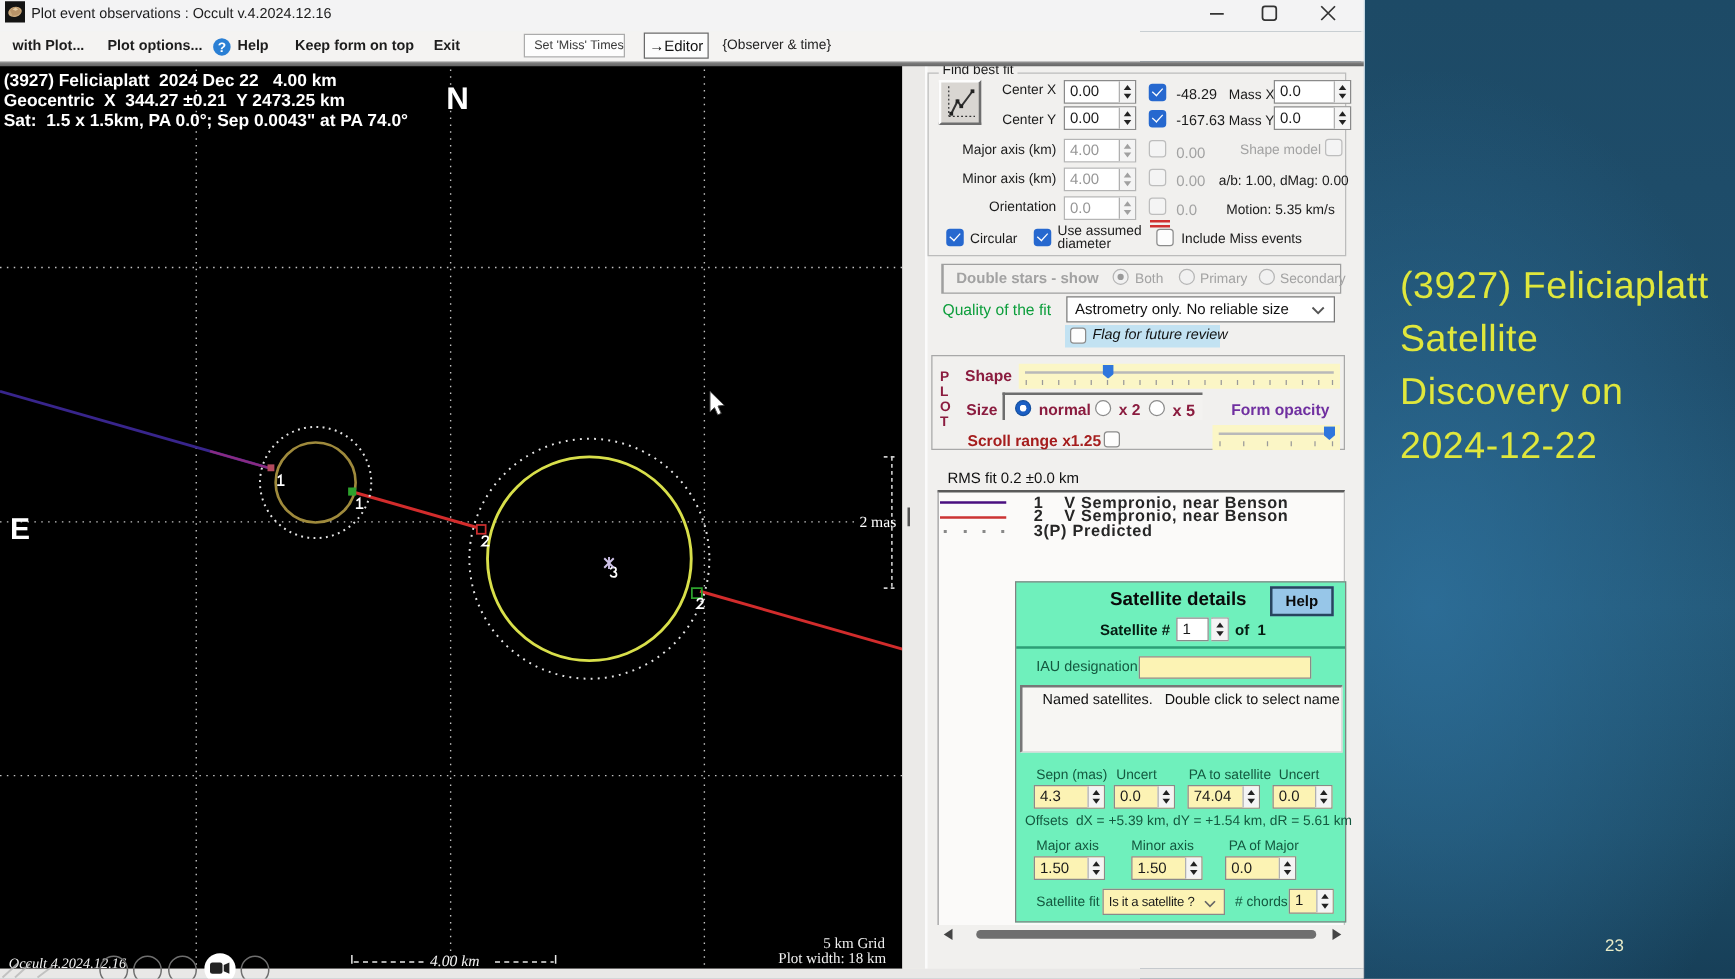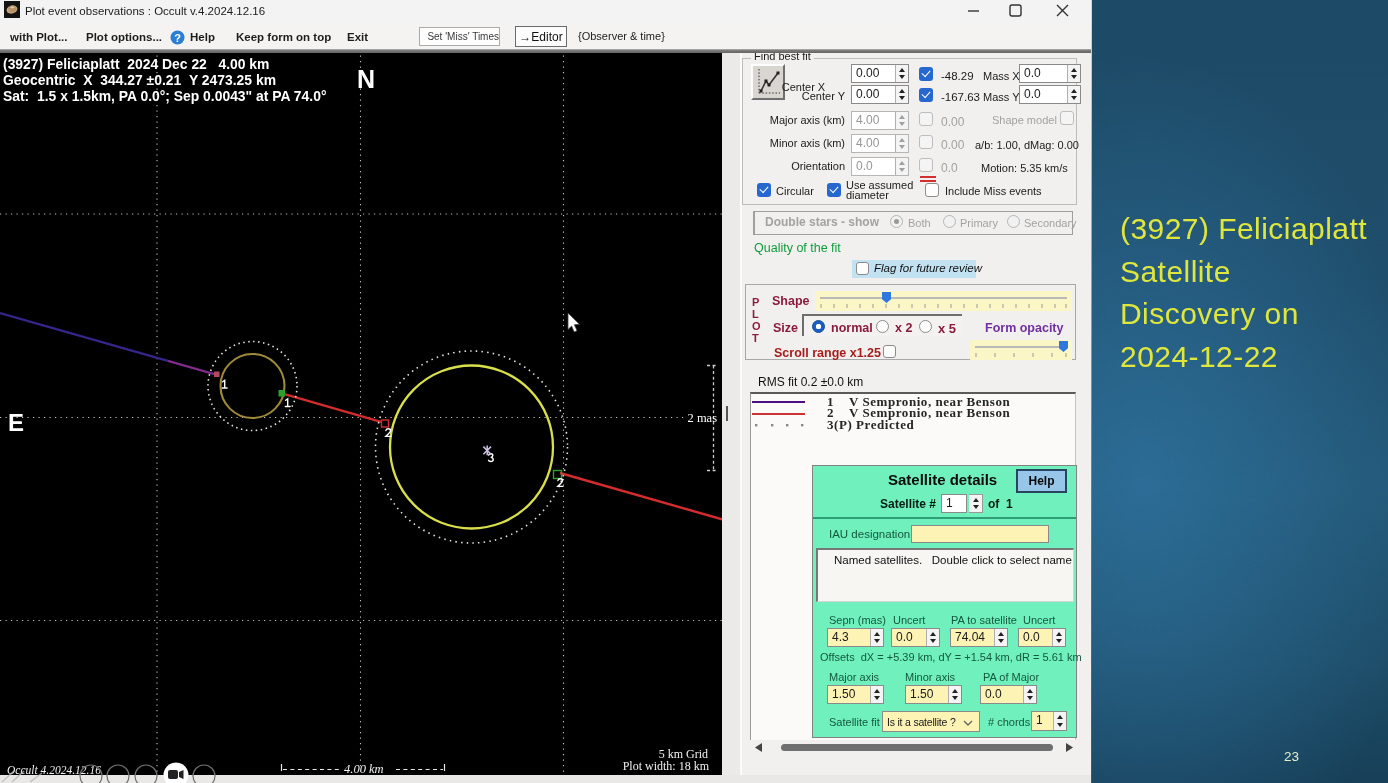--- a/index.html
+++ b/index.html
@@ -196,21 +196,21 @@
               <path d="M8 25 L13 15 L16 19 L25 7" stroke-width="1.6"></path>
             </g>
             <g fill="#222">
               <rect x="11.5" y="13.5" width="3" height="3"></rect>
               <rect x="14.5" y="17.5" width="3" height="3"></rect>
               <rect x="23.5" y="5.5" width="3" height="3"></rect>
               <rect x="6.5" y="23.5" width="3" height="3"></rect>
             </g>
           </svg>
       </div>
-      <div class="lbl" style="left:40px;top:31px;width:83px;text-align:center">Center X</div>
+      <div class="lbl" style="left:40px;top:16px;width:83px;text-align:right">Center X</div>
       <div class="lbl" style="left:40px;top:40px;width:83px;text-align:right">Center Y</div>
       <div class="fld" style="left:129px;top:14px;width:58px;height:19px">0.00<span class="spin">
             <span class="u"></span>
             <span class="d"></span>
           </span></div>
       <div class="fld" style="left:129px;top:35px;width:58px;height:19px">0.00<span class="spin">
             <span class="u"></span>
             <span class="d"></span>
           </span></div>
       <div class="cb on" style="left:197px;top:17px"></div>
@@ -264,20 +264,25 @@
       <div class="grp" style="left:31px;top:161px;width:320px;height:24px;border-color:#9f9f9f;border-left-width:2px;border-top-width:1.5px"></div>
       <div class="lblg" style="left:41px;top:165px;font-size:12px;font-weight:bold;background:#f1f0ee;padding:0 2px">Double stars - show</div>
       <div class="radio g gon" style="left:168px;top:165px"></div>
       <div class="lblg" style="left:186px;top:167px">Both</div>
       <div class="radio g" style="left:221px;top:165px"></div>
       <div class="lblg" style="left:238px;top:167px">Primary</div>
       <div class="radio g" style="left:285px;top:165px"></div>
       <div class="lblg" style="left:302px;top:167px">Secondary</div>
 
       <div class="abs" style="left:32px;top:191px;font-size:12.5px;font-weight:normal;color:#0d9e3c">Quality of the fit</div>
+      <div class="abs" style="left:131px;top:187px;width:215px;height:21px;background:#fff;border:1px solid #7a7a7a;font-size:12px;color:#111;padding:2px 0 0 6px">Astrometry only. No reliable size
+        <svg style="position:absolute;right:7px;top:7px" width="11" height="7">
+            <path d="M1 1 L5.5 5.5 L10 1" fill="none" stroke="#555" stroke-width="1.5"></path>
+          </svg>
+      </div>
       <div class="abs" style="left:130px;top:210px;width:124px;height:18px;background:#c2e2f2"></div>
       <div class="cb off" style="left:134px;top:212px;width:13px;height:13px"></div>
       <div class="abs" style="left:152px;top:212px;font-size:11.5px;font-style:italic;color:#111">Flag for future review</div>
 
       <div class="grp" style="left:23px;top:234px;width:331px;height:76px;border-color:#a8a8a8"></div>
       <div class="abs darkred" style="left:30px;top:246px;font-size:11px;line-height:12px">P<br>L<br>O<br>T</div>
       <div class="abs darkred" style="left:50px;top:244px;font-size:12.5px">Shape</div>
       <div class="slider" style="left:93px;top:241px;width:257px;height:20px">
         <div class="groove"></div>
           <div class="thumb" style="left:67px"></div>
@@ -337,21 +342,21 @@
       <div class="abs" style="left:30px;top:351px;width:53px;height:2.4px;background:#4a1080"></div>
       <div class="abs" style="left:30px;top:362.6px;width:53px;height:2.2px;background:#cc3333"></div>
       <svg class="abs" style="left:30px;top:374px" width="56" height="4">
           <g fill="#888">
             <rect x="3" y="0" width="2.4" height="2.4"></rect>
             <rect x="19" y="0" width="2.4" height="2.4"></rect>
             <rect x="34" y="0" width="2.4" height="2.4"></rect>
             <rect x="49" y="0" width="2.4" height="2.4"></rect>
           </g>
         </svg>
-      <div class="abs" style="left:105px;top:346px;font-family:Liberation Serif, serif;font-size:13px;font-weight:bold;letter-spacing:0.55px;line-height:11.3px;color:#262626;white-space:pre">1    V Sempronio, near Benson
+      <div class="abs" style="left:105px;top:346px;font-family:Liberation Sans, sans-serif;font-size:13px;font-weight:bold;letter-spacing:0.55px;line-height:11.3px;color:#262626;white-space:pre">1    V Sempronio, near Benson
 2    V Sempronio, near Benson
 3(P) Predicted</div>
 
       <div class="abs mint" style="left:90px;top:415px;width:265px;height:273px;border:1.5px solid #828282"></div>
       <div class="abs" style="left:166px;top:421px;font-size:15px;font-weight:bold;color:#0a0a0a">Satellite details</div>
       <div class="abs" style="left:294px;top:419px;width:51px;height:24px;background:#97c6e8;border:2px solid #27455f;font-size:12px;font-weight:bold;color:#0a0a0a;text-align:center;padding-top:3px">Help</div>
       <div class="abs" style="left:158px;top:447px;font-size:12px;font-weight:bold;color:#061c12">Satellite #</div>
       <div class="fld" style="left:219px;top:444px;width:26px;height:19px;background:#fff">1</div>
       <div class="abs" style="left:247px;top:444px;width:14px;height:19px;background:#f2f2f2;border:1px solid #9a9a9a">
           <span class="spin" style="border-left:none">

